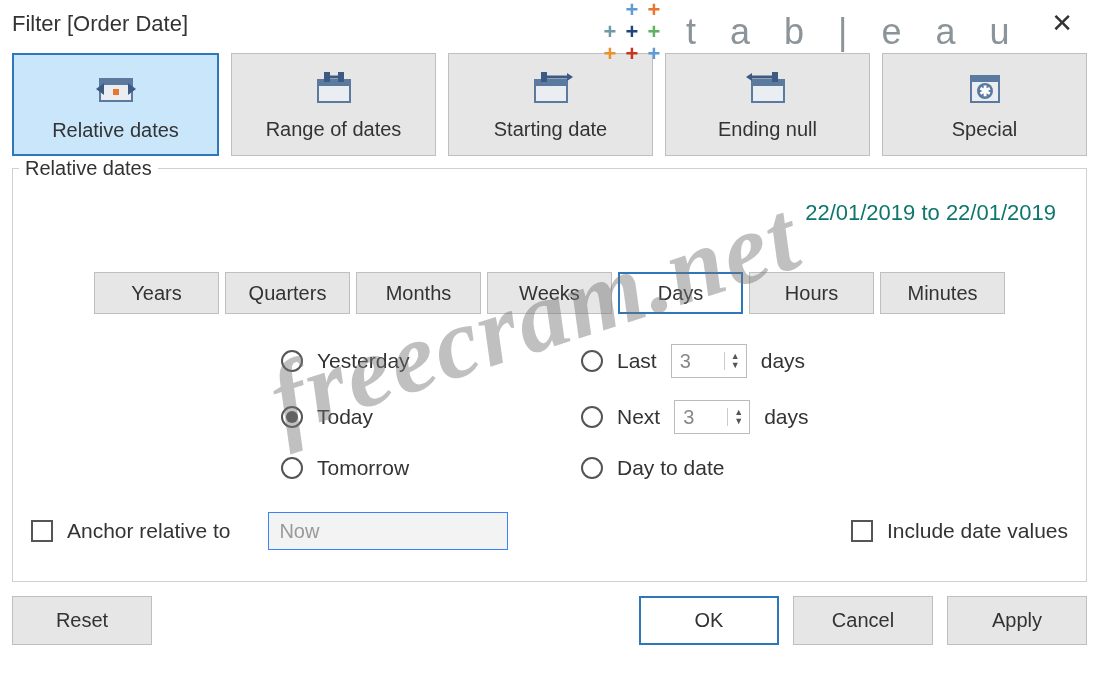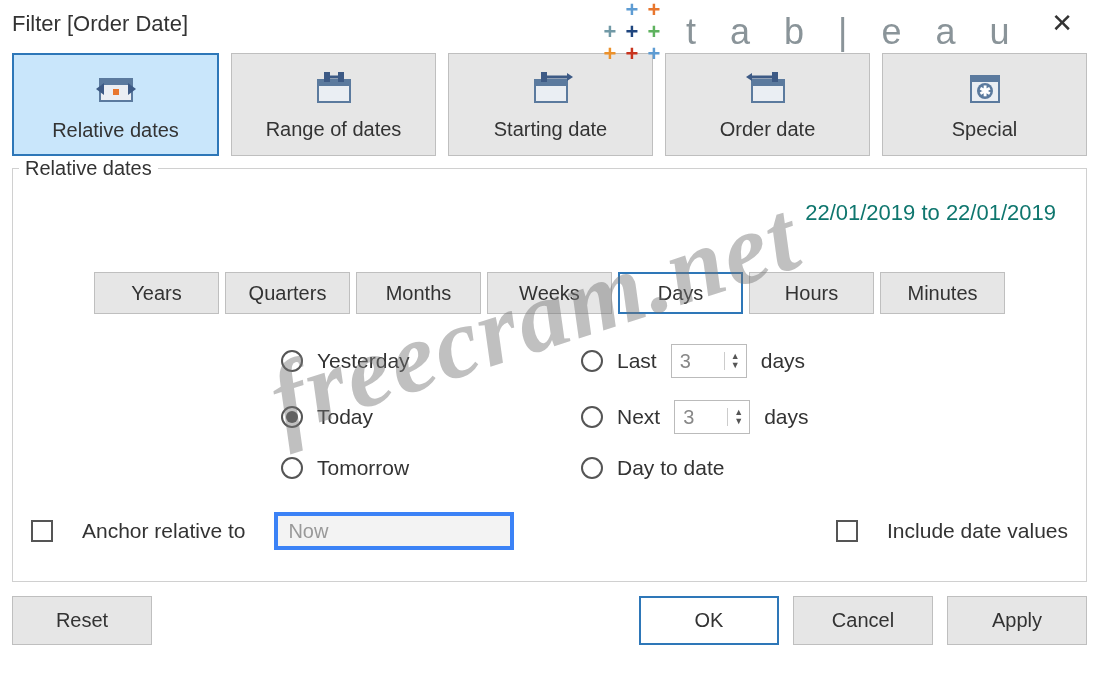--- a/index.html
+++ b/index.html
@@ -160,37 +160,37 @@
 
     .bottom-checks {
       display: flex;
       justify-content: space-between;
       align-items: center;
       margin-top: 32px;
     }
     .chk {
       display: flex;
       align-items: center;
-      gap: 29px;
+      gap: 14px;
       font-size: 21px;
     }
     .checkbox {
       width: 22px; height: 22px;
       border: 2px solid #555;
       cursor: pointer;
       flex-shrink:0;
     }
     .anchor-input {
       width: 240px; height: 38px;
-      border: 4px solid #3b82f6;
+      border: 1px solid #3b82f6;
       background: #f3f3f3;
       padding: 0 10px;
       color: #999;
       font-size: 20px;
-      display:flex; align-items:center;
+      display:flex; align-items:center;margin-left:24px;
     }
 
     .footer-row {
       display: flex;
       justify-content: space-between;
       align-items: center;
       padding: 14px 12px 0 12px;
     }
     .footer-right { display:flex; gap:14px; }
     .btn {
@@ -283,21 +283,21 @@
   <div class="big-tab">
     <div class="icon-wrap">
       <svg width="44" height="36" viewBox="0 0 44 36">
         <rect x="6" y="10" width="32" height="22" fill="#eaeef3" stroke="#5b7a9e" stroke-width="2"></rect>
         <rect x="6" y="10" width="32" height="6" fill="#5b7a9e"></rect>
         <rect x="26" y="2" width="6" height="10" fill="#3d5a85"></rect>
         <line x1="6" y1="7" x2="29" y2="7" stroke="#3d5a85" stroke-width="3"></line>
         <path d="M6 3 L0 7 L6 11 Z" fill="#3d5a85"></path>
       </svg>
     </div>
-    <div class="tab-label">Order date</div>
+    <div class="tab-label">Ending null</div>
   </div>
   <div class="big-tab">
     <div class="icon-wrap">
       <svg width="44" height="36" viewBox="0 0 44 36">
         <rect x="8" y="6" width="28" height="26" fill="#eaeef3" stroke="#5b7a9e" stroke-width="2"></rect>
         <rect x="8" y="6" width="28" height="6" fill="#5b7a9e"></rect>
         <circle cx="22" cy="21" r="8" fill="#5b7a9e"></circle>
         <text x="22" y="26" font-size="14" text-anchor="middle" fill="#fff" font-weight="bold">✱</text>
       </svg>
     </div>

